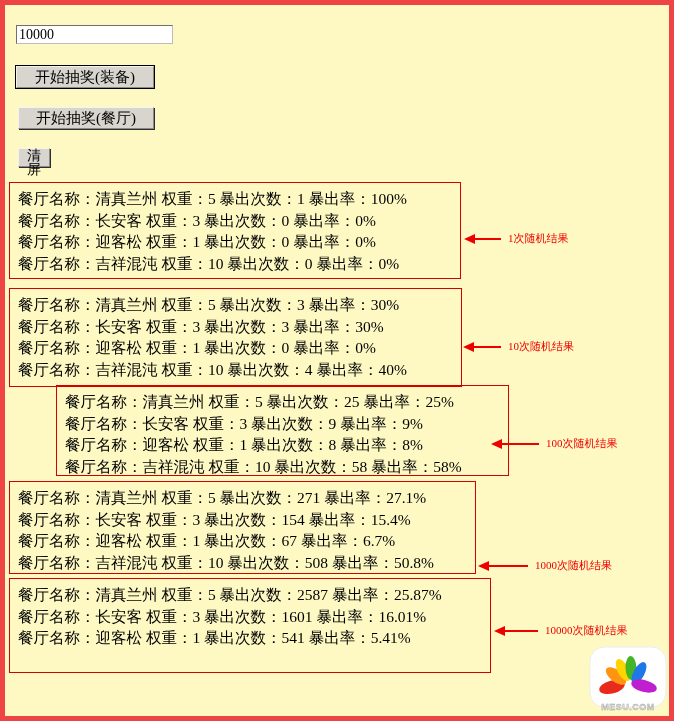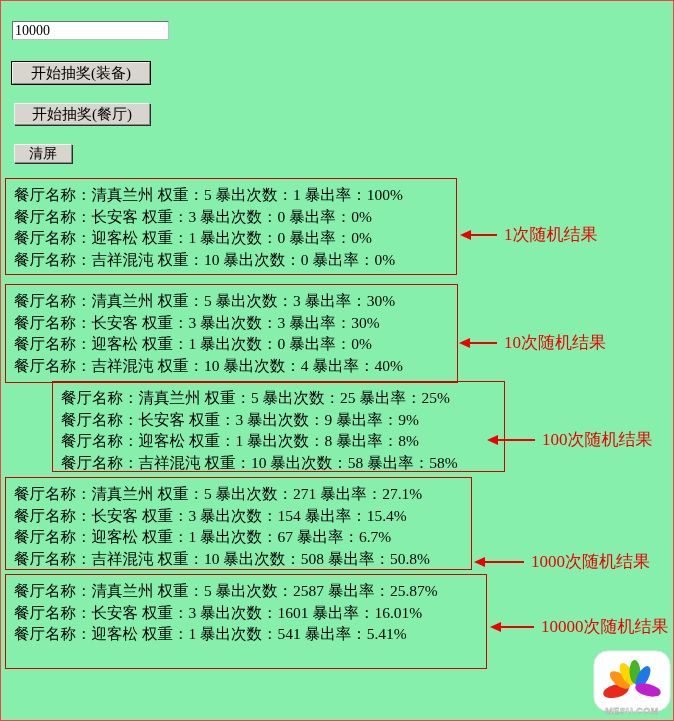--- a/index.html
+++ b/index.html
@@ -1,48 +1,48 @@
 <!DOCTYPE html>
 <html><head>
 <meta charset="utf-8">
 <style>
   html,body{margin:0;padding:0;background:#fff;}
   .screen{
     position:relative;width:674px;height:721px;box-sizing:border-box;
-    background:#86efac;border:1px solid #ef4444;overflow:hidden;
+    background:#fef9c3;border:5px solid #ef4444;overflow:hidden;
     font-family:"Liberation Serif","DejaVu Serif",serif;color:#000;
   }
   .count-input{
     position:absolute;left:11px;top:20px;width:157px;height:19px;box-sizing:border-box;
     border:1px solid #6e6e6e;border-bottom-color:#bdbdbd;border-right-color:#bdbdbd;
     background:#fff;font-family:"Liberation Serif","DejaVu Serif",serif;
     font-size:14px;padding:1px 2px;color:#000;outline:none;
   }
   .btn{
     position:absolute;box-sizing:border-box;background:#d8d5ce;color:#000;
     font-family:"Liberation Serif","DejaVu Serif",serif;font-size:15px;line-height:1;
     border:1px solid #8a8a8a;border-top-color:#f5f3ef;border-left-color:#f5f3ef;
     box-shadow:1px 1px 0 #2e2e2e;text-align:center;padding:0 2px;cursor:pointer;
   }
   .btn-equipment{left:11px;top:61px;width:138px;height:22px;outline:1px solid #000;}
   .btn-restaurant{left:13px;top:102px;width:136px;height:22px;}
-  .btn-clear{left:13px;top:143px;width:58px;height:19px;font-size:14px;}
+  .btn-clear{left:13px;top:143px;width:32px;height:19px;font-size:14px;}
   .result-box{
     position:absolute;left:4px;box-sizing:border-box;
     border:1px solid #d40000;padding:5px 4px 0 8px;
     font-size:15.5px;line-height:21.6px;white-space:nowrap;overflow:hidden;
   }
   .box-0{top:177px;width:452px;height:97px;}
   .box-1{top:283px;width:453px;height:99px;}
   .box-2{top:380px;width:453px;height:91px;margin-left:47px;}
   .box-3{top:476px;width:467px;height:93px;}
   .box-4{top:573px;width:482px;height:95px;}
   .annotation{
     position:absolute;display:flex;align-items:center;height:17px;
-    color:#ee0000;font-size:17px;white-space:nowrap;
+    color:#ee0000;font-size:11px;white-space:nowrap;
   }
   .tri{width:0;height:0;border-right:11px solid #ee0000;border-top:5px solid transparent;border-bottom:5px solid transparent;}
   .aline{height:2px;background:#ee0000;margin-right:7px;}
   .ann-0{left:459px;top:225px;}  .ann-0 .aline{width:26px;}
   .ann-1{left:458px;top:333px;}  .ann-1 .aline{width:27px;}
   .ann-2{left:458px;top:430px;margin-left:28px;}  .ann-2 .aline{width:37px;}
   .ann-3{left:473px;top:552px;}  .ann-3 .aline{width:39px;}
   .ann-4{left:489px;top:617px;justify-content:center;}  .ann-4 .aline{width:33px;}
   .watermark{position:absolute;right:2px;bottom:2px;width:78px;height:68px;}
 </style>

